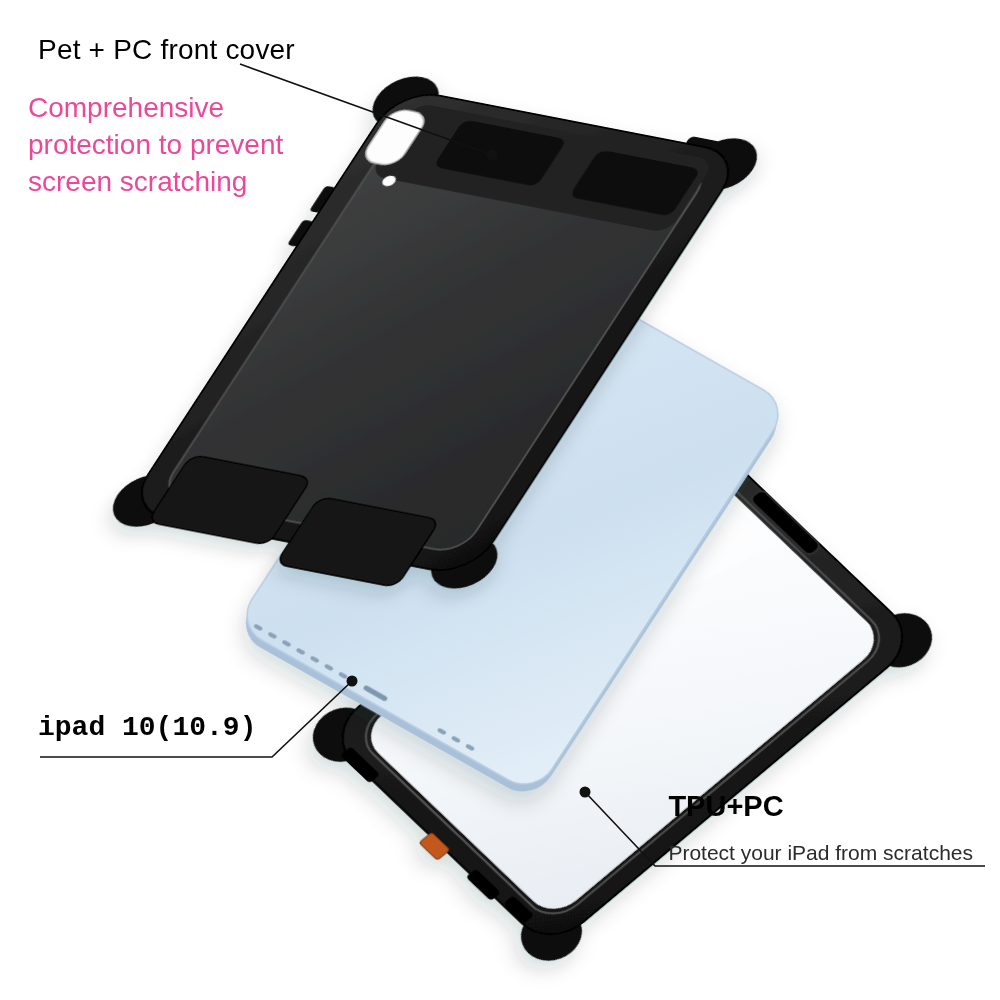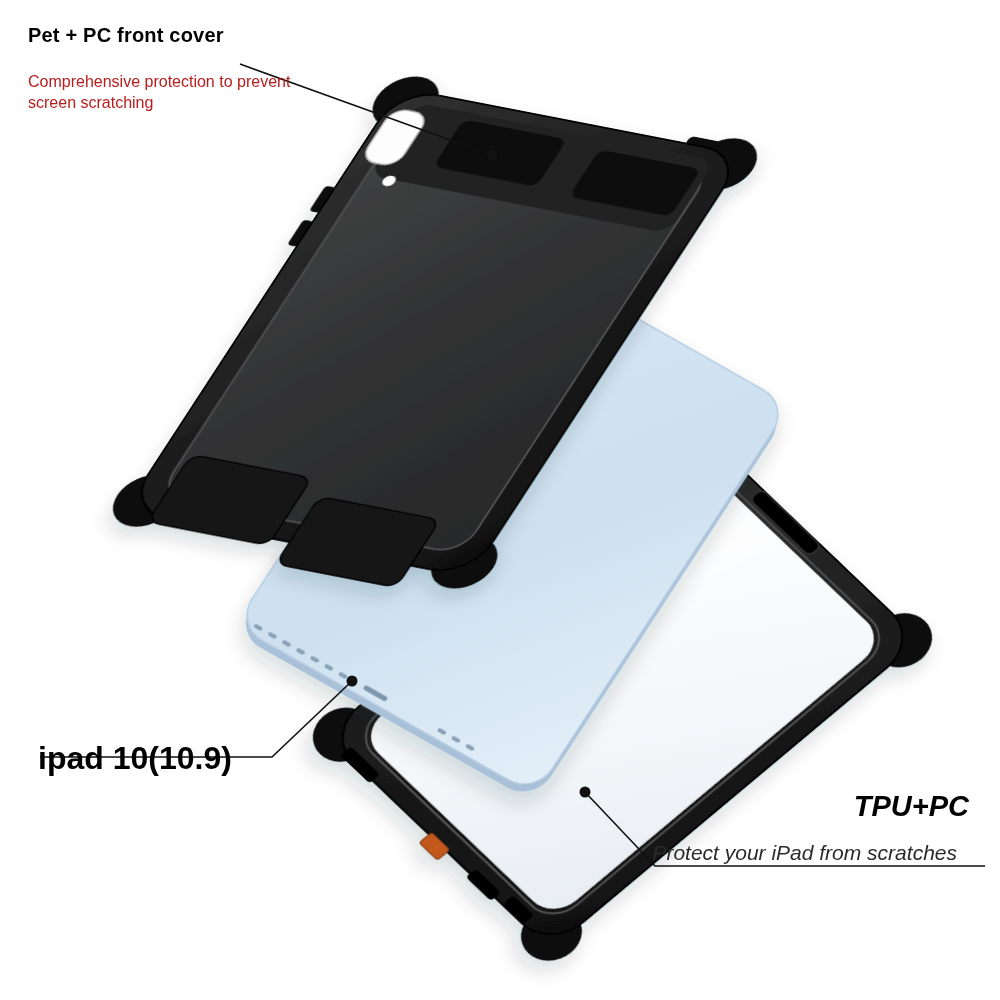--- a/index.html
+++ b/index.html
@@ -21,41 +21,41 @@
     top: 0;
     left: 0;
   }
   .callout {
     position: absolute;
     color: #000;
     z-index: 5;
   }
   .callout-front { left: 28px; top: 24px; }
   .callout-front h1 {
-    margin: 0;
-    font-size: 20px;
-    font-weight: bold;
+    margin: 10px;
+    font-size: 28px;
+    font-weight: normal;
     letter-spacing: 0.2px;
   }
   .callout-front p {
     margin: 24px 0 0 0;
-    font-size: 16px;
+    font-size: 28px;
     line-height: 1.32;
-    color: #b91c1c;
+    color: #ec4899;
     width: 308px;
   }
   .callout-ipad {
-    left: 38px; top: 740px;
-    font-size: 32px;
+    left: 38px; top: 712px;
+    font-size: 28px;
     font-weight: bold;
+    font-family: Liberation Mono, monospace;
   }
   .callout-back {
-    right: 31px; top: 788px;
-    text-align: right;
-    font-style: italic;
+    right: 15px; top: 788px;
+    text-align: left;
   }
   .callout-back h2 {
     margin: 0;
     font-size: 29px;
     font-weight: bold;
     line-height: 1.28;
   }
   .callout-back p {
     margin: 16px 12px 0 0;
     font-size: 21px;

